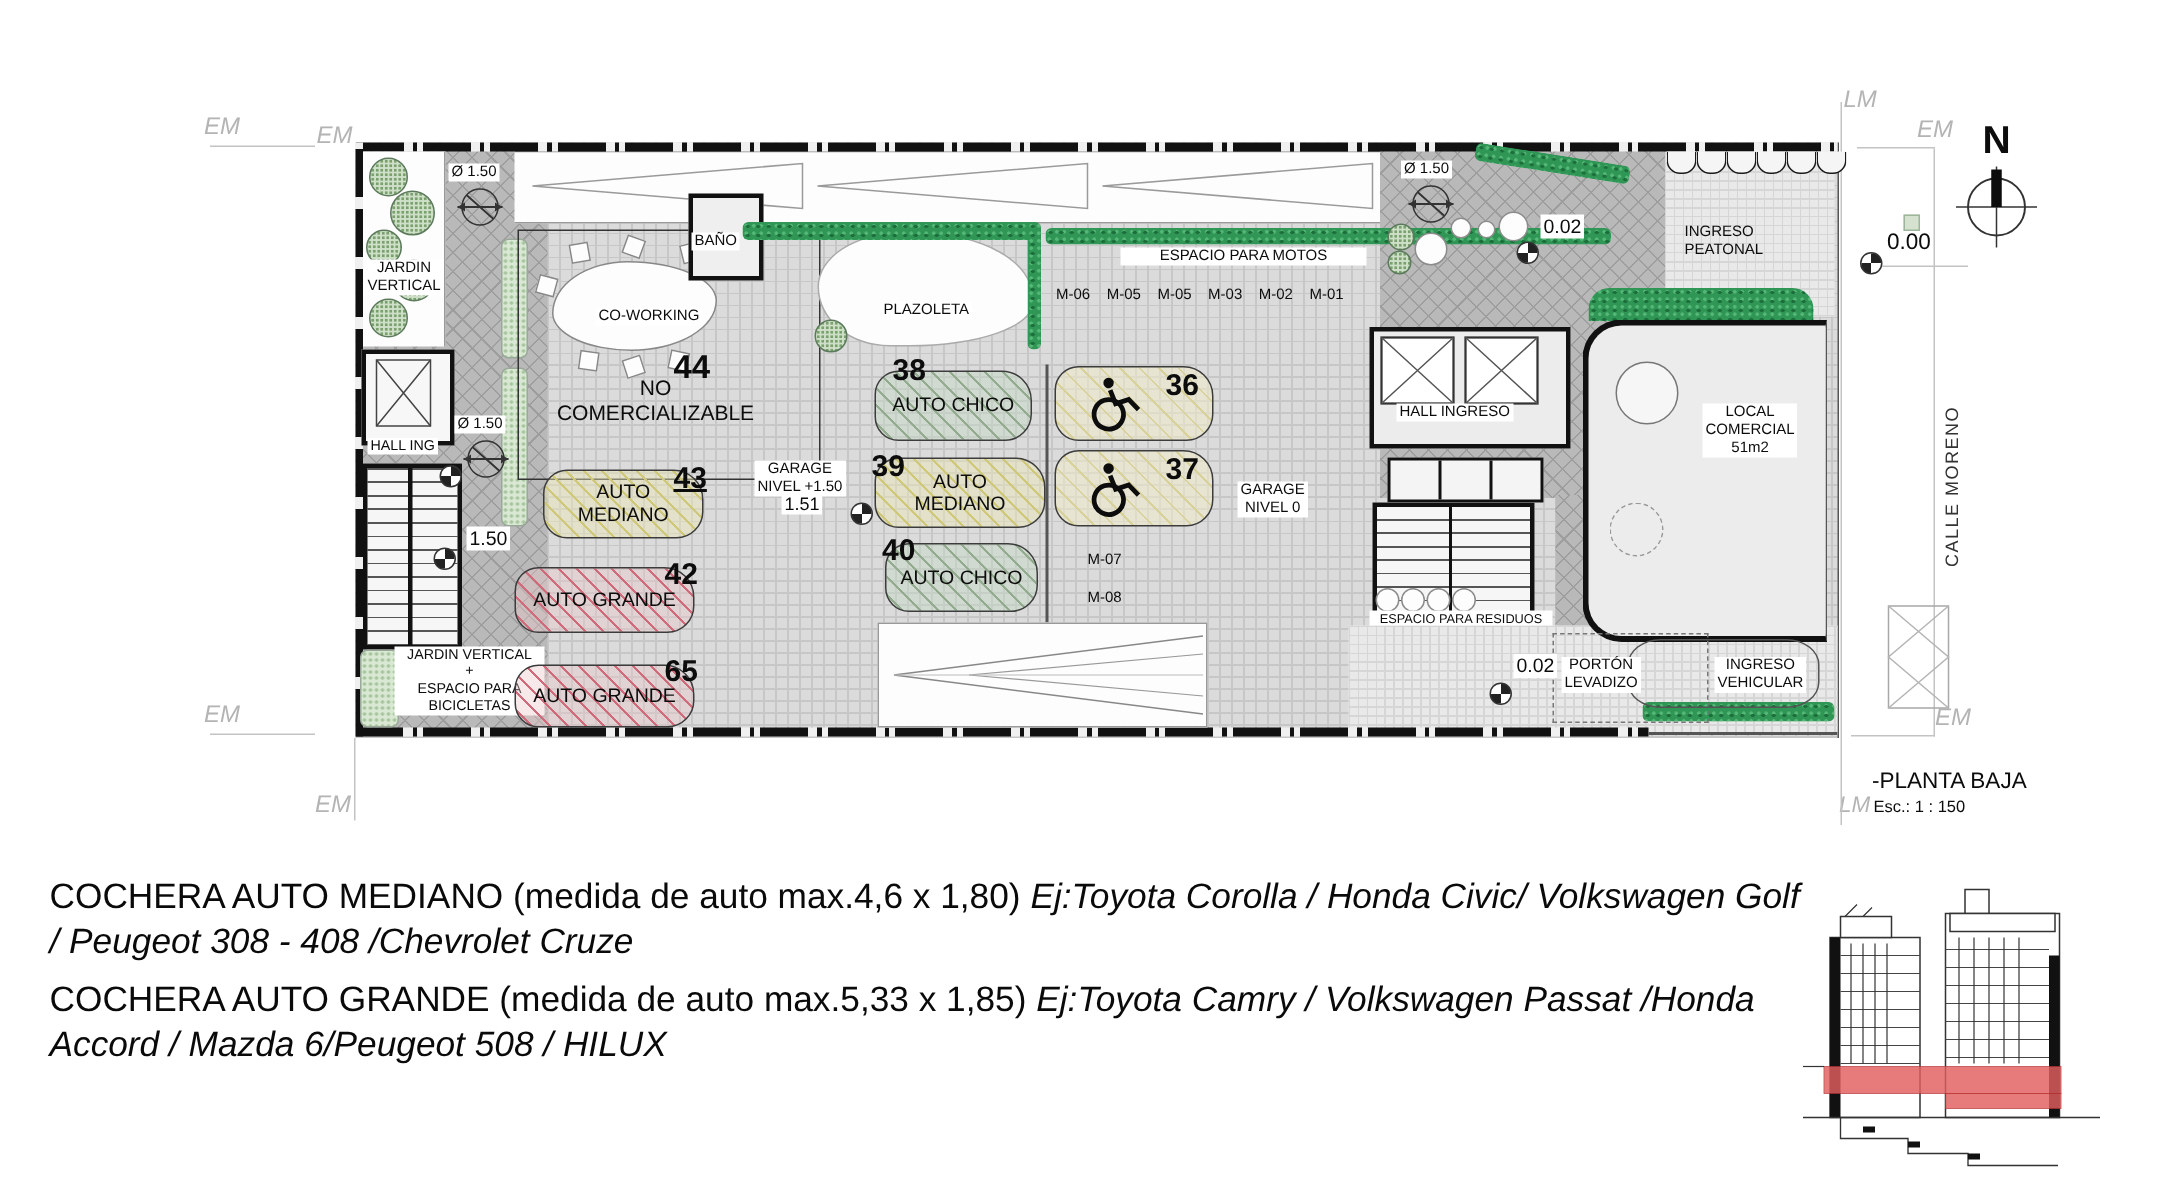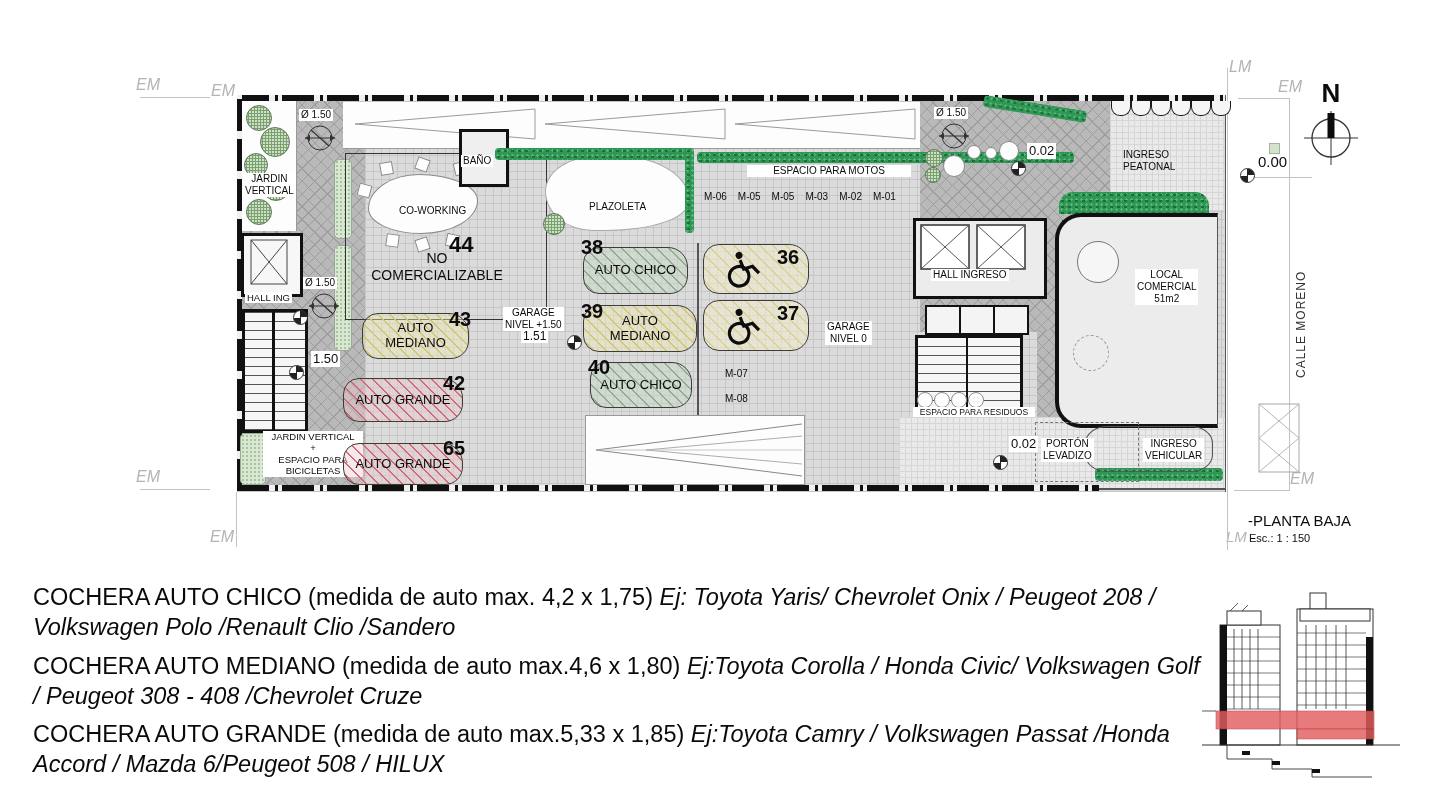--- a/index.html
+++ b/index.html
@@ -197,36 +197,36 @@
   </div>
   <div class="lbl nobg tiny" style="left:486px;top:273px;">M-07</div>
   <div class="lbl nobg tiny" style="left:486px;top:298px;">M-08</div>
 
   <div class="abs thinline" style="left:460px;top:148px;width:2px;height:172px;"></div>
 
   <div class="spot hatchY" style="left:125px;top:218px;width:105px;height:44px;">
     <span class="slabel">AUTO
 MEDIANO</span>
   </div>
-  <div class="num" style="left:212px;top:214px;">43</div>
+  <div class="num" style="left:212px;top:214px;text-decoration:underline;">43</div>
 
   <div class="spot hatchR" style="left:106px;top:283px;width:118px;height:42px;">
     <span class="slabel">AUTO GRANDE</span>
   </div>
   <div class="num" style="left:206px;top:278px;">42</div>
 
   <div class="spot hatchR" style="left:106px;top:348px;width:118px;height:40px;">
     <span class="slabel">AUTO GRANDE</span>
   </div>
   <div class="num" style="left:206px;top:343px;">65</div>
 
   <div class="spot hatchG" style="left:346px;top:152px;width:103px;height:45px;">
     <span class="slabel">AUTO CHICO</span>
   </div>
-  <div class="num" style="left:344px;top:142px;">38</div>
+  <div class="num" style="left:344px;top:142px;padding-left:14px;">38</div>
 
   <div class="spot hatchY" style="left:346px;top:210px;width:112px;height:45px;">
     <span class="slabel">AUTO
 MEDIANO</span>
   </div>
   <div class="num" style="left:344px;top:206px;">39</div>
 
   <div class="spot hatchG" style="left:353px;top:267px;width:100px;height:44px;">
     <span class="slabel">AUTO CHICO</span>
   </div>
@@ -348,21 +348,20 @@
     <path d="M2 15 L32 15 M8 7 L26 23" stroke="#333" stroke-width="1.2"></path>
     <path d="M2 15 l5 -3 v6 Z M32 15 l-5 -3 v6 Z" fill="#333"></path>
   </svg>
   <div class="lbl" style="left:74px;top:256px;font-size:13px;">1.50</div>
   <span class="marker" style="left:52px;top:270px;"></span>
   <span class="marker" style="left:56px;top:215px;"></span>
 
 </div>
 
 <div class="abs" style="left:33px;top:583px;width:1172px;">
-  <p class="legend-line"><span>COCHERA AUTO CHICO</span> <span>(medida de auto max. 4,2 x 1,75)</span> <em>Ej: Toyota Yaris/ Chevrolet Onix / Peugeot 208 / Volkswagen Polo /Renault Clio /Sandero</em></p>
   <p class="legend-line"><span>COCHERA AUTO MEDIANO</span> <span>(medida de auto max.4,6 x 1,80)</span>  <em>Ej:Toyota Corolla / Honda Civic/ Volkswagen Golf / Peugeot 308 - 408 /Chevrolet Cruze</em></p>
   <p class="legend-line"><span>COCHERA AUTO GRANDE</span> <span>(medida de auto max.5,33 x 1,85)</span>  <em>Ej:Toyota Camry / Volkswagen Passat /Honda Accord / Mazda 6/Peugeot 508 / HILUX</em></p>
 </div>
 
 <svg class="abs" style="left:1202px;top:585px;" width="198" height="205" viewBox="0 0 198 205">
 
   <rect x="18" y="40" width="60" height="120" fill="#fff" stroke="#333" stroke-width="1"></rect>
   <rect x="18" y="40" width="7" height="120" fill="#111"></rect>
   <g stroke="#444" stroke-width="0.7">
     <line x1="25" y1="52" x2="78" y2="52"></line>

